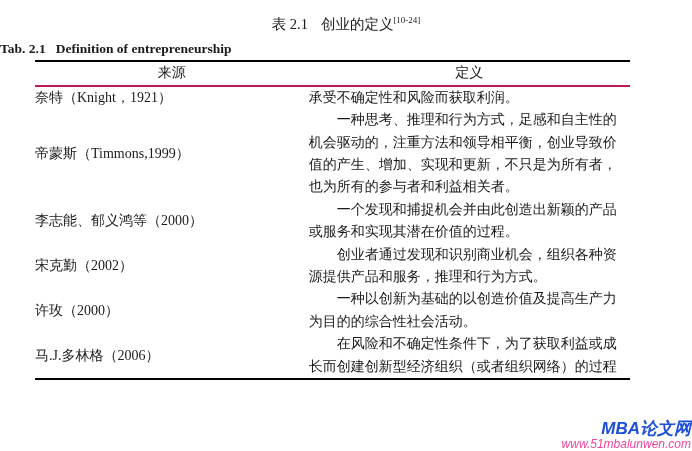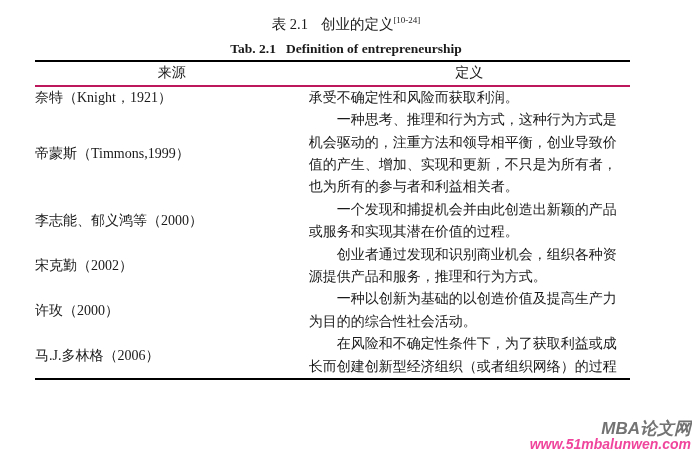--- a/index.html
+++ b/index.html
@@ -20,21 +20,20 @@
     white-space: nowrap;
   }
   .title-zh .gap { margin-left: 13px; }
   .title-zh sup {
     font-size: 9px;
     vertical-align: super;
     letter-spacing: 0;
   }
   .title-en {
     margin-top: 3px;
-    text-align: center;
     font-weight: bold;
     font-size: 13.5px;
     line-height: 22px;
     white-space: nowrap;
   }
   .title-en .gap { margin-left: 10px; }
 
   table.def-table {
     margin-left: 35px;
     width: 595px;
@@ -74,31 +73,30 @@
     text-align: right;
     padding: 1px 1px 0 6px;
     z-index: 5;
   }
   .wm-name {
     font-family: "Liberation Sans", "DejaVu Sans", sans-serif;
     font-weight: bold;
     font-style: italic;
     font-size: 17px;
     line-height: 18px;
-    color: #737373;
+    color: #1d4ed8;
     white-space: nowrap;
   }
   .wm-url {
     font-family: "Liberation Sans", "DejaVu Sans", sans-serif;
     font-style: italic;
-    font-size: 14px;
+    font-size: 12px;
     line-height: 13px;
     color: #f0459c;
     white-space: nowrap;
-    font-weight: bold;
   }
 </style>
 </head>
 <body>
 
 <div class="page">
 
   <div class="title-zh">
     <span>表 2.1</span><span class="gap">创业的定义</span><sup>[10-24]</sup>
   </div>
@@ -125,21 +123,21 @@
           </td>
           <td>
             <div class="cell-line def-line">承受不确定性和风险而获取利润。</div>
           </td>
         </tr>
         <tr>
           <td>
             <div class="cell-line">帝蒙斯（Timmons,1999）</div>
           </td>
           <td>
-            <div class="cell-line def-line indent">一种思考、推理和行为方式，这种行为方式是</div>
+            <div class="cell-line def-line indent">一种思考、推理和行为方式，足感和自主性的</div>
             <div class="cell-line def-line">机会驱动的，注重方法和领导相平衡，创业导致价</div>
             <div class="cell-line def-line">值的产生、增加、实现和更新，不只是为所有者，</div>
             <div class="cell-line def-line">也为所有的参与者和利益相关者。</div>
           </td>
         </tr>
         <tr>
           <td>
             <div class="cell-line">李志能、郁义鸿等（2000）</div>
           </td>
           <td>

